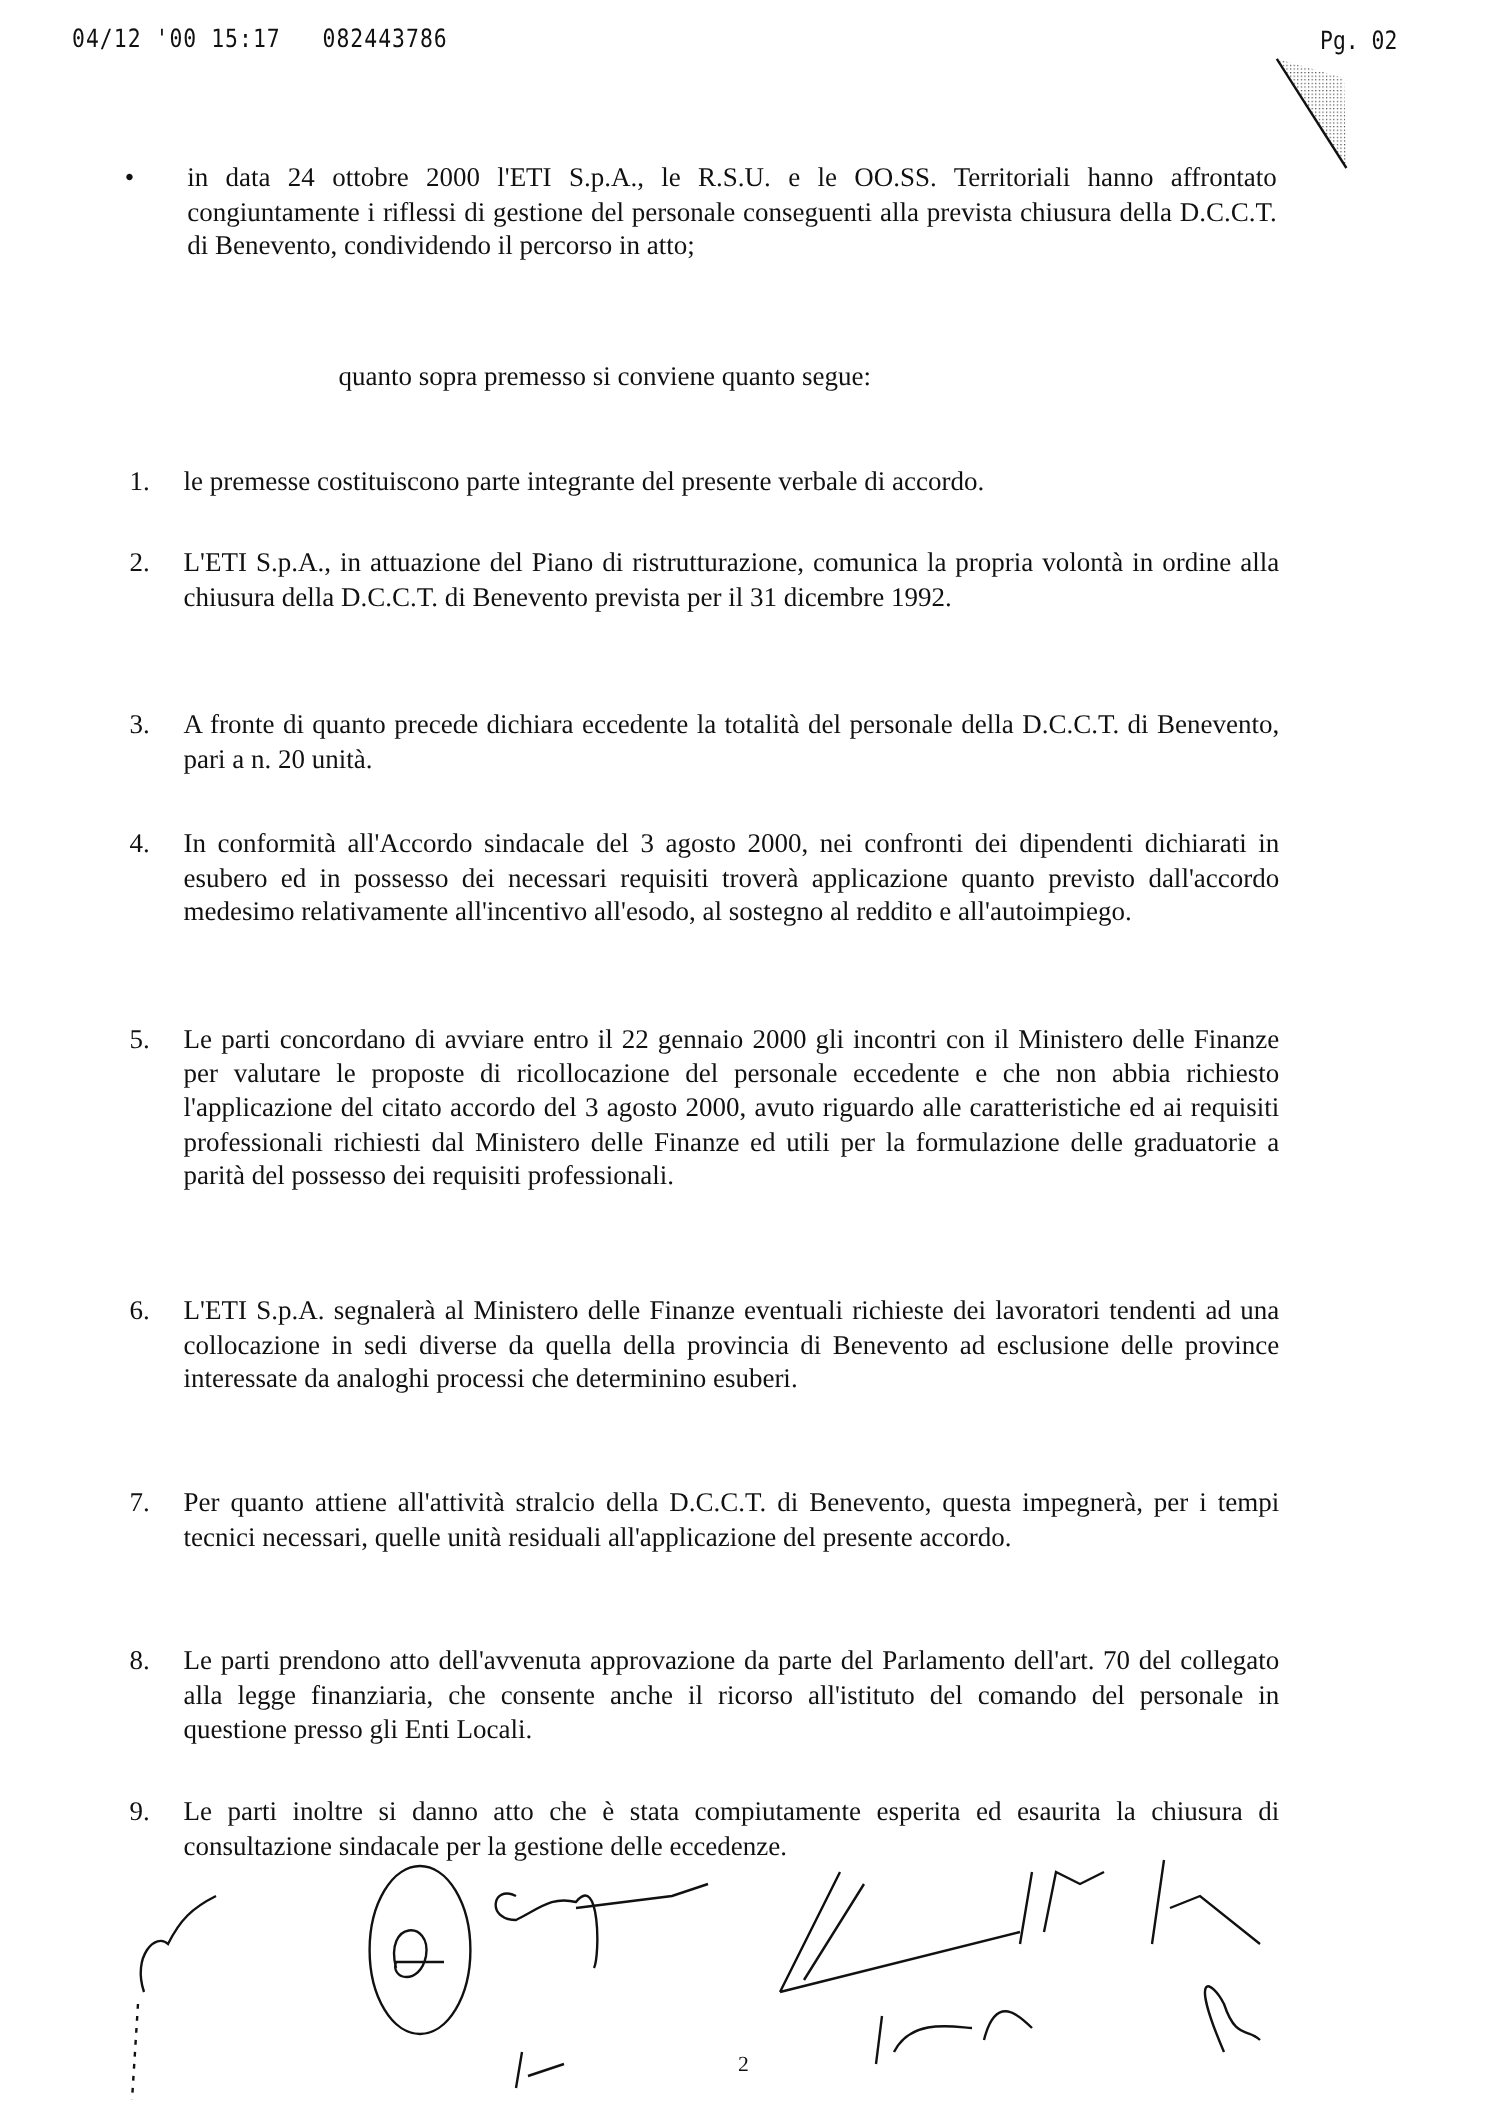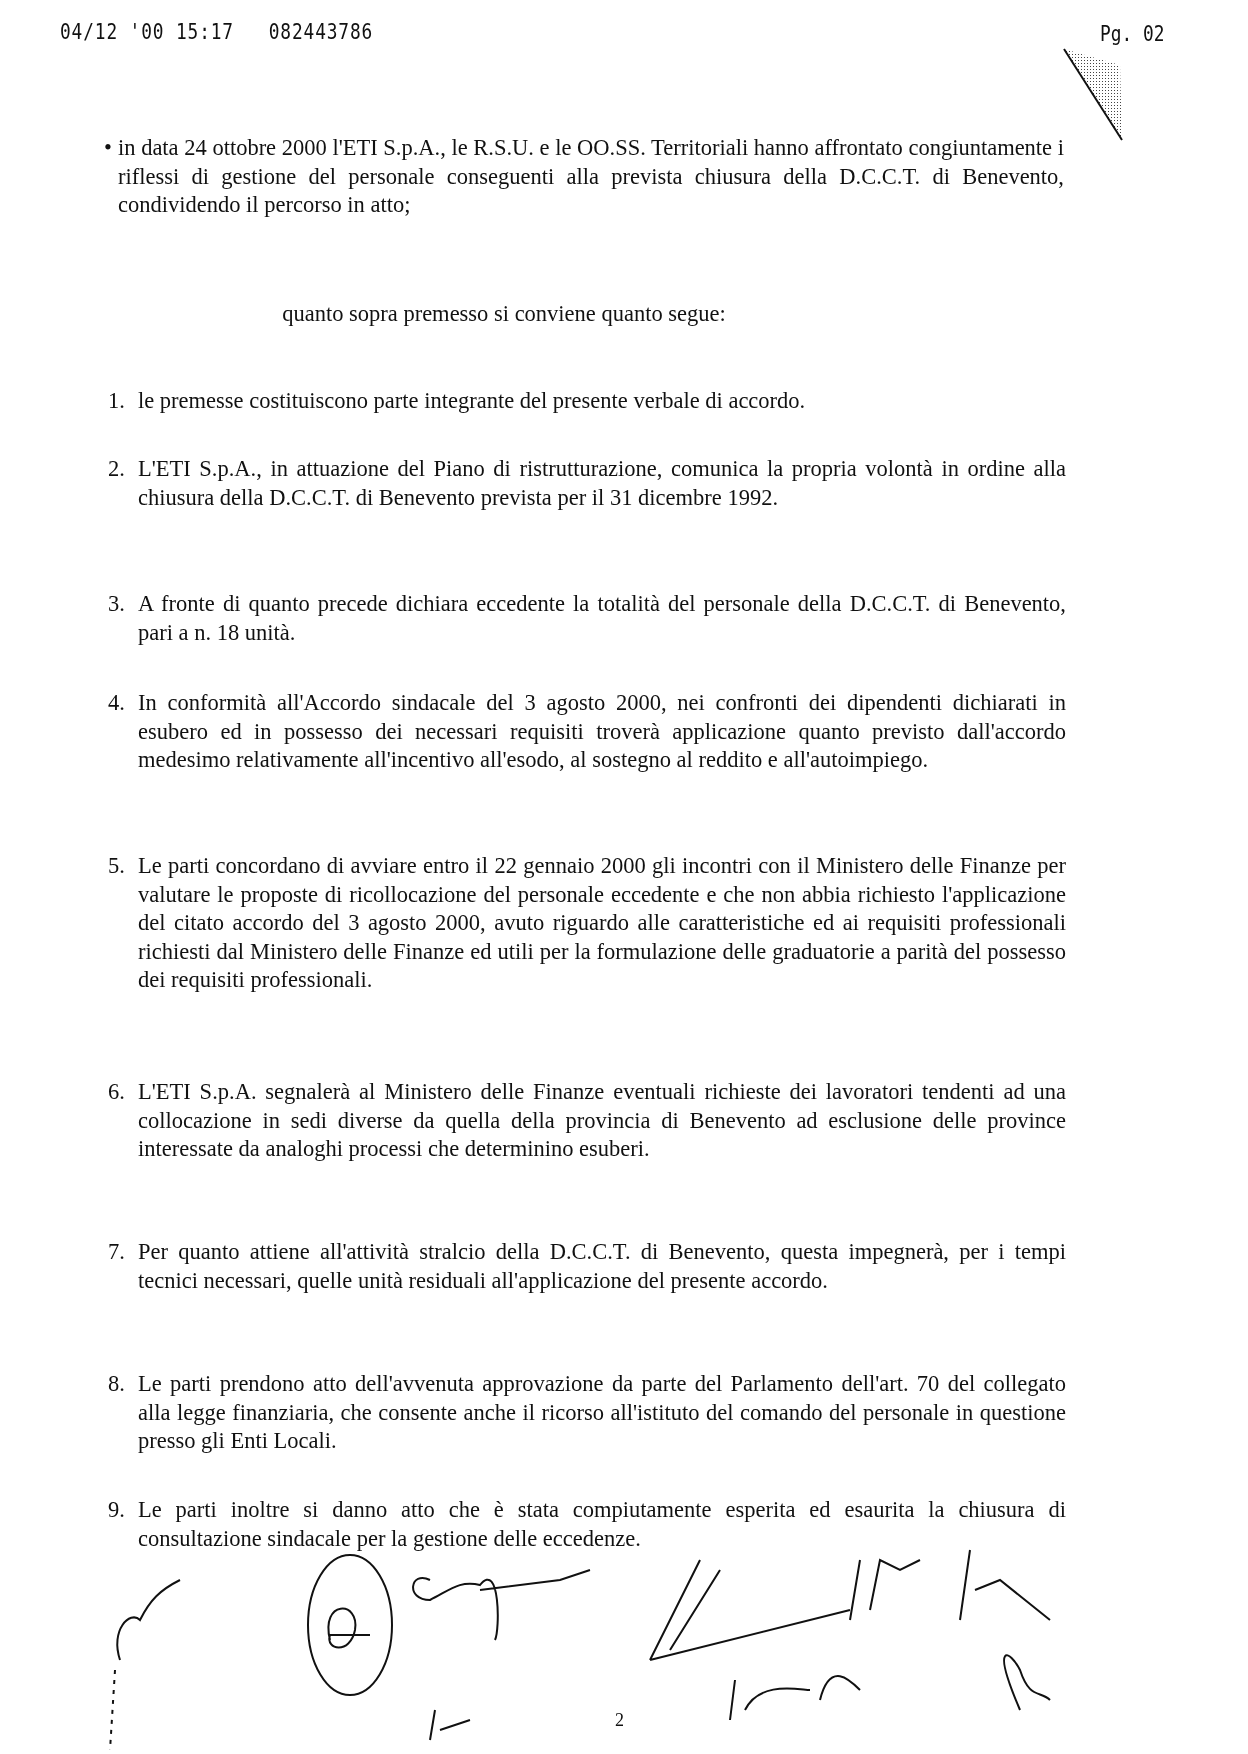--- a/index.html
+++ b/index.html
@@ -3,25 +3,25 @@
 <meta charset="utf-8">
 <style>
   html, body { margin:0; padding:0; background:#fff; }
   body { width:1248px; height:1754px; position:relative; overflow:hidden; color:#111; }
   .fax-header { position:absolute; top:20px; left:60px; font-family:"DejaVu Sans Mono", monospace; font-size:21px; letter-spacing:1px; transform:scaleX(0.85); transform-origin:left; }
   .page-no { position:absolute; top:22px; left:1100px; font-family:"DejaVu Sans Mono", monospace; font-size:21px; transform:scaleX(0.85); transform-origin:left; }
   .corner { position:absolute; top:45px; left:1060px; }
   .serif { font-family:"Liberation Serif", serif; font-size:22.5px; line-height:28.5px; text-align:justify; }
   .bullet { position:absolute; top:134px; left:104px; width:960px; }
   .bullet .dot { position:absolute; left:0; top:0; }
-  .bullet .txt { margin-left:14px; }
+  .bullet .txt { margin-left:52px; }
   .intro { position:absolute; top:300px; left:0; width:1008px; text-align:center; }
   .item { position:absolute; left:108px; width:958px; }
   .item .num { position:absolute; left:0; top:0; }
-  .item .txt { margin-left:30px; text-align:justify; }
+  .item .txt { margin-left:45px; text-align:justify; }
   .sigs { position:absolute; left:0; top:1540px; width:1248px; height:214px; }
   .page-num { position:absolute; top:1710px; left:615px; font-family:"Liberation Serif", serif; font-size:18px; }
 </style>
 </head>
 <body>
 
 <div class="fax-header">
   <span>04/12 '00 15:17</span>
   &nbsp;
   <span>082443786</span>
@@ -47,21 +47,21 @@
 <div class="item serif" style="top:387px">
   <span class="num">1.</span>
   <div class="txt">le premesse costituiscono parte integrante del presente verbale di accordo.</div>
 </div>
 <div class="item serif" style="top:455px">
   <span class="num">2.</span>
   <div class="txt">L'ETI S.p.A., in attuazione del Piano di ristrutturazione, comunica la propria volontà in ordine alla chiusura della D.C.C.T. di Benevento prevista per il 31 dicembre 1992.</div>
 </div>
 <div class="item serif" style="top:590px">
   <span class="num">3.</span>
-  <div class="txt">A fronte di quanto precede dichiara eccedente la totalità del personale della D.C.C.T. di Benevento, pari a n. 18 unità.</div>
+  <div class="txt">A fronte di quanto precede dichiara eccedente la totalità del personale della D.C.C.T. di Benevento, pari a n. 20 unità.</div>
 </div>
 <div class="item serif" style="top:689px">
   <span class="num">4.</span>
   <div class="txt">In conformità all'Accordo sindacale del 3 agosto 2000, nei confronti dei dipendenti dichiarati in esubero ed in possesso dei necessari requisiti troverà applicazione quanto previsto dall'accordo medesimo relativamente all'incentivo all'esodo, al sostegno al reddito e all'autoimpiego.</div>
 </div>
 <div class="item serif" style="top:852px">
   <span class="num">5.</span>
   <div class="txt">Le parti concordano di avviare entro il 22 gennaio 2000 gli incontri con il Ministero delle Finanze per valutare le proposte di ricollocazione del personale eccedente e che non abbia richiesto l'applicazione del citato accordo del 3 agosto 2000, avuto riguardo alle caratteristiche ed ai requisiti professionali richiesti dal Ministero delle Finanze ed utili per la formulazione delle graduatorie a parità del possesso dei requisiti professionali.</div>
 </div>
 <div class="item serif" style="top:1078px">

